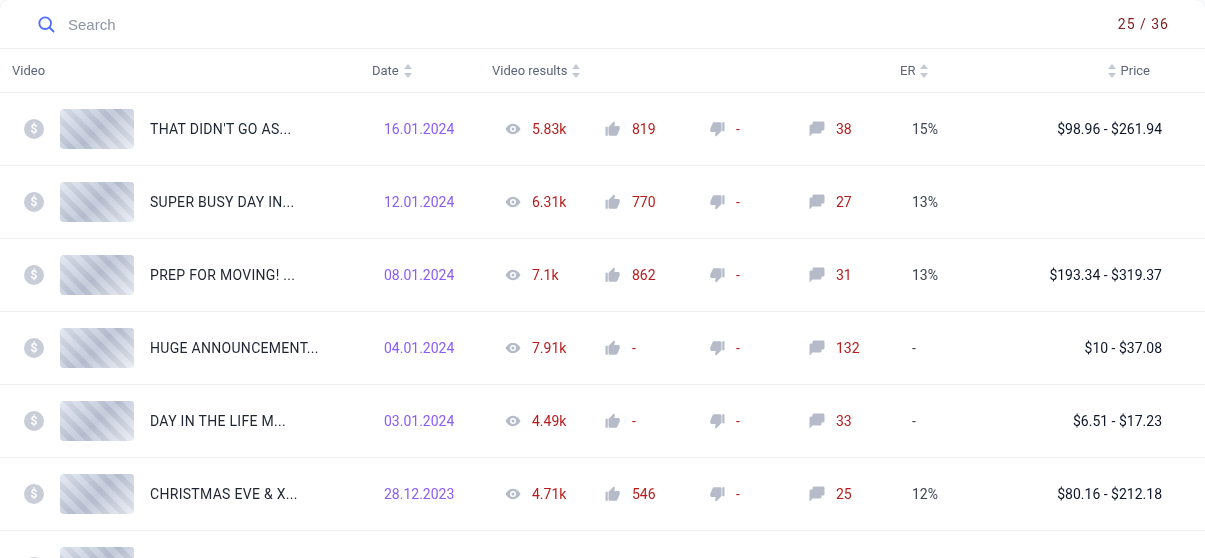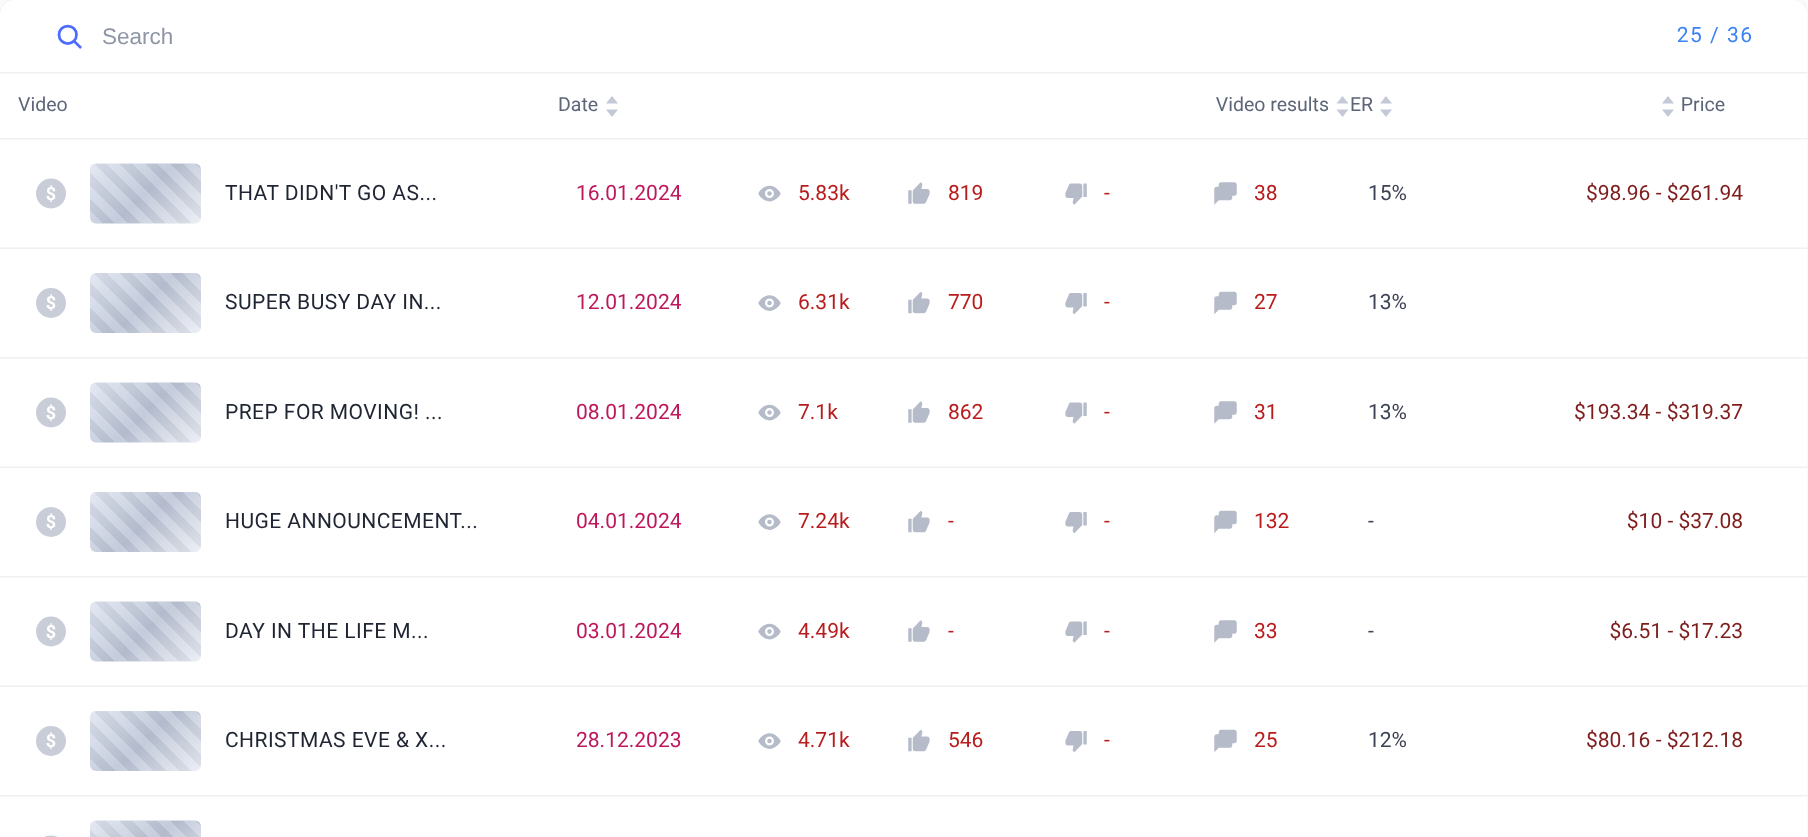--- a/index.html
+++ b/index.html
@@ -32,21 +32,21 @@
   .search-input {
     flex: 1;
     border: none;
     outline: none;
     font-size: 15px;
     color: #333;
     background: transparent;
   }
   .search-input::placeholder { color: #8e95a5; }
   .counter {
-    color: #3b82f6;
+    color: #7f1d1d;
     font-size: 14px;
     letter-spacing: 1px;
   }
   .table-head {
     display: grid;
     grid-template-columns: 360px 120px 100px 104px 100px 104px 80px 170px;
     align-items: center;
     padding: 14px 24px 14px 12px;
     border-bottom: 1px solid #eef0f3;
     color: #5d6578;
@@ -92,36 +92,36 @@
     background: repeating-linear-gradient(45deg, rgba(255,255,255,0.15) 0 6px, rgba(0,0,0,0.04) 6px 12px);
   }
   .title {
     font-size: 14px;
     color: #1f2532;
     letter-spacing: .3px;
     white-space: nowrap;
     overflow: hidden;
     text-overflow: ellipsis;
   }
-  .date-cell { color: #be185d; }
+  .date-cell { color: #8b5cf6; }
   .metric-cell {
     display: flex;
     align-items: center;
     gap: 10px;
     color: #b91c1c;
   }
   .metric-icon {
     width: 18px; height: 18px;
     color: #b5bbc9;
     flex-shrink: 0;
   }
   .er-cell { color: #3d4354; }
   .price-cell {
     text-align: right;
-    color: #7f1d1d;
+    color: #0f172a;
     font-size: 14px;
   }
 </style>
 </head>
 <body>
 
 <div class="panel">
 
   <div class="search-bar">
     <svg class="search-icon" viewBox="0 0 24 24" fill="none" stroke="currentColor" stroke-width="2.2" stroke-linecap="round">
@@ -136,21 +136,21 @@
     <div class="col">
       <span>Video</span>
     </div>
     <div class="col">
       <span>Date</span>
       <svg class="sort-icon" viewBox="0 0 10 14">
           <path d="M5 0 L9 5 H1 Z" fill="currentColor"></path>
           <path d="M5 14 L1 9 H9 Z" fill="currentColor"></path>
         </svg>
     </div>
-    <div class="col" style="grid-column: span 4; justify-content: flex-end;">
+    <div class="col" style="grid-column: span 4;">
       <span>Video results</span>
       <svg class="sort-icon" viewBox="0 0 10 14">
           <path d="M5 0 L9 5 H1 Z" fill="currentColor"></path>
           <path d="M5 14 L1 9 H9 Z" fill="currentColor"></path>
         </svg>
     </div>
     <div class="col">
       <span>ER</span>
       <svg class="sort-icon" viewBox="0 0 10 14">
           <path d="M5 0 L9 5 H1 Z" fill="currentColor"></path>
@@ -279,21 +279,21 @@
       <div class="dollar-badge">$</div>
       <div class="thumb"></div>
       <div class="title">HUGE ANNOUNCEMENT...</div>
     </div>
     <div class="date-cell">04.01.2024</div>
     <div class="metric-cell">
       <svg class="metric-icon" viewBox="0 0 24 24">
             <path fill="currentColor" d="M12 5c-5 0-9 4.5-10 7 1 2.5 5 7 10 7s9-4.5 10-7c-1-2.5-5-7-10-7zm0 11a4 4 0 1 1 0-8 4 4 0 0 1 0 8z"></path>
             <circle cx="12" cy="12" r="2" fill="currentColor"></circle>
           </svg>
-      <span>7.24k</span>
+      <span>7.91k</span>
     </div>
     <div class="metric-cell">
       <svg class="metric-icon" viewBox="0 0 24 24">
             <path fill="currentColor" d="M2 21h3V9H2v12zm19-11c0-1.1-.9-2-2-2h-5.3l.8-3.8v-.3c0-.4-.2-.8-.4-1.1L13 2 6.6 8.6C6.2 8.9 6 9.4 6 10v9c0 1.1.9 2 2 2h8c.8 0 1.5-.5 1.8-1.2l2.9-6.8c.2-.3.3-.6.3-1v-2z"></path>
           </svg>
       <span>-</span>
     </div>
     <div class="metric-cell">
       <svg class="metric-icon" viewBox="0 0 24 24">
             <path fill="currentColor" d="M22 3h-3v12h3V3zM3 14c0 1.1.9 2 2 2h5.3l-.8 3.8v.3c0 .4.2.8.4 1.1L11 22l6.4-6.6c.4-.3.6-.8.6-1.4V5c0-1.1-.9-2-2-2H8c-.8 0-1.5.5-1.8 1.2L3.3 11c-.2.3-.3.6-.3 1v2z"></path>

